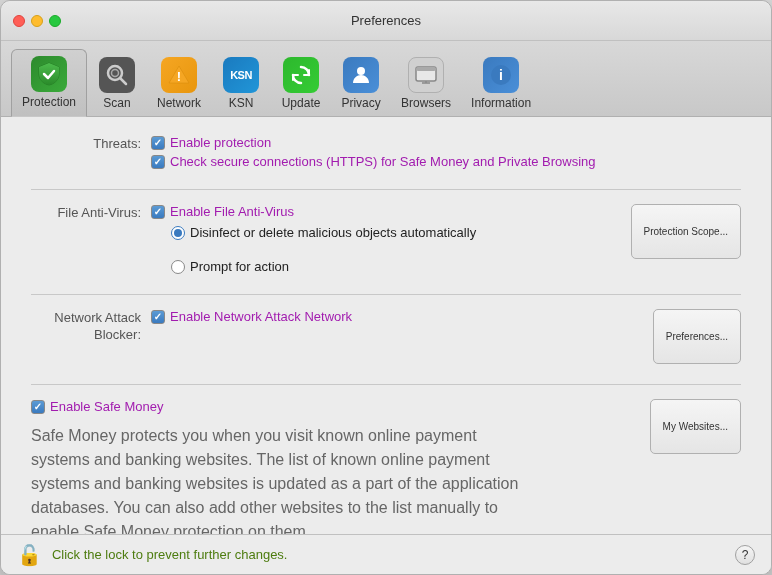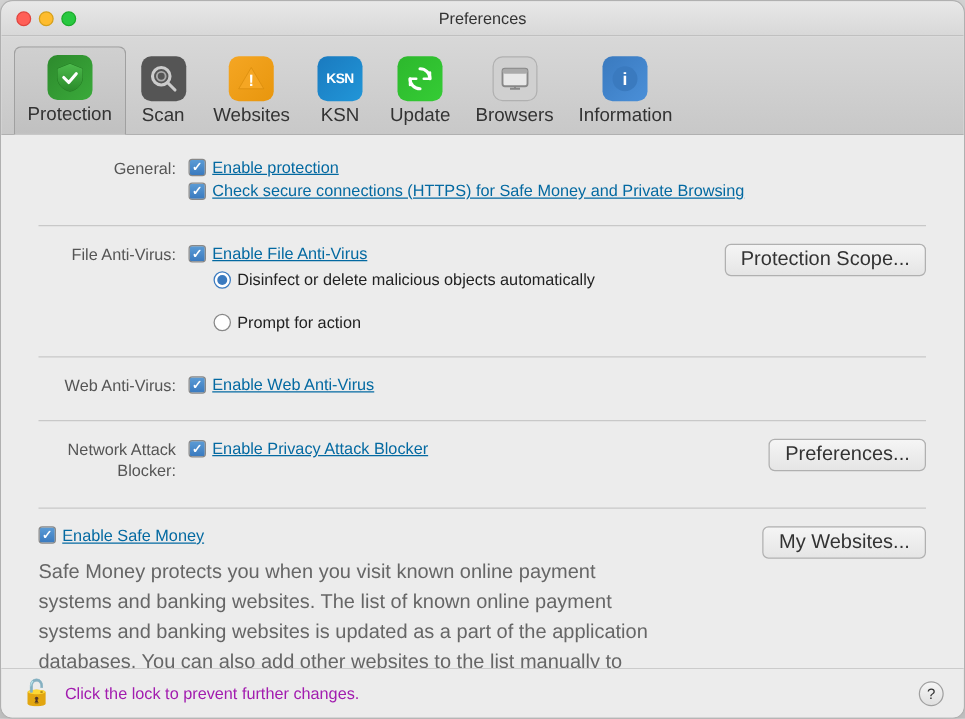--- a/index.html
+++ b/index.html
@@ -22,21 +22,21 @@
       box-shadow: 0 10px 40px rgba(0,0,0,0.4);
       overflow: hidden;
       display: flex;
       flex-direction: column;
       border: 1px solid #b0b0b0;
     }
 
     
     .title-bar {
       background: linear-gradient(to bottom, #e8e8e8, #d8d8d8);
-      height: 28px;
+      height: 40px;
       display: flex;
       align-items: center;
       padding: 0 12px;
       border-bottom: 1px solid #c0c0c0;
       position: relative;
       border-radius: 10px 10px 0 0;
     }
 
     .traffic-lights {
       display: flex;
@@ -140,21 +140,21 @@
       border: 1px solid #b0b0b0;
     }
 
     .icon-information {
       background: linear-gradient(135deg, #3a7abf, #4a8fd8);
       color: white;
       font-size: 20px;
     }
 
     .toolbar-label {
-      font-size: 15px;
+      font-size: 12px;
       color: #333;
     }
 
     
     .content {
       flex: 1;
       background: #ececec;
       padding: 18px 30px;
       overflow-y: auto;
     }
@@ -216,22 +216,21 @@
 
     .checkbox-checked::after {
       content: '✓';
       color: white;
       font-size: 10px;
       font-weight: bold;
     }
 
     .checkbox-label {
       font-size: 13px;
-      color: #0369a1;
-      text-decoration: underline;
+      color: #a21caf;
     }
 
     
     .radio-container {
       display: flex;
       align-items: center;
       gap: 5px;
     }
 
     .radio {
@@ -262,22 +261,22 @@
     .radio-label {
       font-size: 13px;
       color: #222;
     }
 
     
     .btn {
       background: linear-gradient(to bottom, #f5f5f5, #e5e5e5);
       border: 1px solid #b0b0b0;
       border-radius: 5px;
-      padding: 3px 12px;
-      font-size: 16px;
+      padding: 21px 12px;
+      font-size: 10px;
       cursor: pointer;
       color: #333;
       white-space: nowrap;
     }
 
     
     .section-row-with-btn {
       display: flex;
       align-items: flex-start;
       margin-bottom: 6px;
@@ -316,21 +315,21 @@
       gap: 10px;
     }
 
     .lock-icon {
       font-size: 20px;
       color: #888;
     }
 
     .bottom-text {
       font-size: 13px;
-      color: #a21caf;
+      color: #4d7c0f;
       flex: 1;
     }
 
     .help-btn {
       width: 20px;
       height: 20px;
       border: 1px solid #a0a0a0;
       border-radius: 50%;
       background: linear-gradient(to bottom, #f5f5f5, #e0e0e0);
       display: flex;
@@ -393,21 +392,21 @@
       <span class="toolbar-label">Scan</span>
     </div>
 
     <div class="toolbar-item">
       <div class="toolbar-icon icon-threats">
         <svg width="24" height="24" viewBox="0 0 24 24" fill="none">
           <polygon points="12,3 22,20 2,20" fill="#f5a623" stroke="#d4880a" stroke-width="0.5"></polygon>
           <text x="12" y="18" text-anchor="middle" fill="white" font-size="13" font-weight="bold">!</text>
         </svg>
       </div>
-      <span class="toolbar-label">Websites</span>
+      <span class="toolbar-label">Network</span>
     </div>
 
     <div class="toolbar-item">
       <div class="toolbar-icon icon-ksn">
         <span style="font-size:11px;font-weight:bold;color:white;letter-spacing:-0.5px;">KSN</span>
       </div>
       <span class="toolbar-label">KSN</span>
     </div>
 
     <div class="toolbar-item">
@@ -415,20 +414,29 @@
         <svg width="24" height="24" viewBox="0 0 24 24" fill="none">
           <path d="M12 4 A8 8 0 0 1 20 12" stroke="white" stroke-width="2.5" stroke-linecap="round" fill="none"></path>
           <path d="M12 20 A8 8 0 0 1 4 12" stroke="white" stroke-width="2.5" stroke-linecap="round" fill="none"></path>
           <polyline points="20,7 20,12 15,12" stroke="white" stroke-width="2" stroke-linecap="round" stroke-linejoin="round" fill="none"></polyline>
           <polyline points="4,17 4,12 9,12" stroke="white" stroke-width="2" stroke-linecap="round" stroke-linejoin="round" fill="none"></polyline>
         </svg>
       </div>
       <span class="toolbar-label">Update</span>
     </div>
 
+    <div class="toolbar-item">
+      <div class="toolbar-icon icon-privacy">
+        <svg width="24" height="24" viewBox="0 0 24 24" fill="none">
+          <circle cx="12" cy="8" r="4" fill="white"></circle>
+          <path d="M4 20 C4 15 8 12 12 12 C16 12 20 15 20 20" fill="white"></path>
+        </svg>
+      </div>
+      <span class="toolbar-label">Privacy</span>
+    </div>
 
     <div class="toolbar-item">
       <div class="toolbar-icon icon-browsers">
         <svg width="24" height="20" viewBox="0 0 24 20" fill="none">
           <rect x="2" y="2" width="20" height="14" rx="2" stroke="#888" stroke-width="1.5" fill="#e8e8e8"></rect>
           <rect x="2" y="2" width="20" height="4" rx="2" fill="#aaa"></rect>
           <line x1="8" y1="18" x2="16" y2="18" stroke="#888" stroke-width="1.5"></line>
           <line x1="12" y1="16" x2="12" y2="18" stroke="#888" stroke-width="1.5"></line>
         </svg>
       </div>
@@ -443,21 +451,21 @@
         </svg>
       </div>
       <span class="toolbar-label">Information</span>
     </div>
   </div>
 
   <div class="content">
 
     <div class="section">
       <div class="section-row">
-        <span class="section-label">General:</span>
+        <span class="section-label">Threats:</span>
         <div class="section-content">
           <div class="checkbox-container">
             <div class="checkbox checkbox-checked"></div>
             <span class="checkbox-label">Enable protection</span>
           </div>
           <div class="checkbox-container">
             <div class="checkbox checkbox-checked"></div>
             <span class="checkbox-label">Check secure connections (HTTPS) for Safe Money and Private Browsing</span>
           </div>
         </div>
@@ -482,42 +490,31 @@
               <span class="radio-label">Prompt for action</span>
             </div>
           </div>
         </div>
         <div class="btn-area">
           <button class="btn">Protection Scope...</button>
         </div>
       </div>
     </div>
 
-    <div class="section">
-      <div class="section-row">
-        <span class="section-label">Web Anti-Virus:</span>
-        <div class="section-content">
-          <div class="checkbox-container">
-            <div class="checkbox checkbox-checked"></div>
-            <span class="checkbox-label">Enable Web Anti-Virus</span>
-          </div>
-        </div>
-      </div>
-    </div>
 
     <div class="section">
       <div class="section-row-with-btn">
         <span class="section-label" style="line-height:1.3;">
           <span>Network Attack</span><br>
           <span>Blocker:</span>
         </span>
         <div class="section-content">
           <div class="checkbox-container">
             <div class="checkbox checkbox-checked"></div>
-            <span class="checkbox-label">Enable Privacy Attack Blocker</span>
+            <span class="checkbox-label">Enable Network Attack Network</span>
           </div>
         </div>
         <div class="btn-area">
           <button class="btn">Preferences...</button>
         </div>
       </div>
     </div>
 
     <div class="section">
       <div class="section-row-with-btn">

